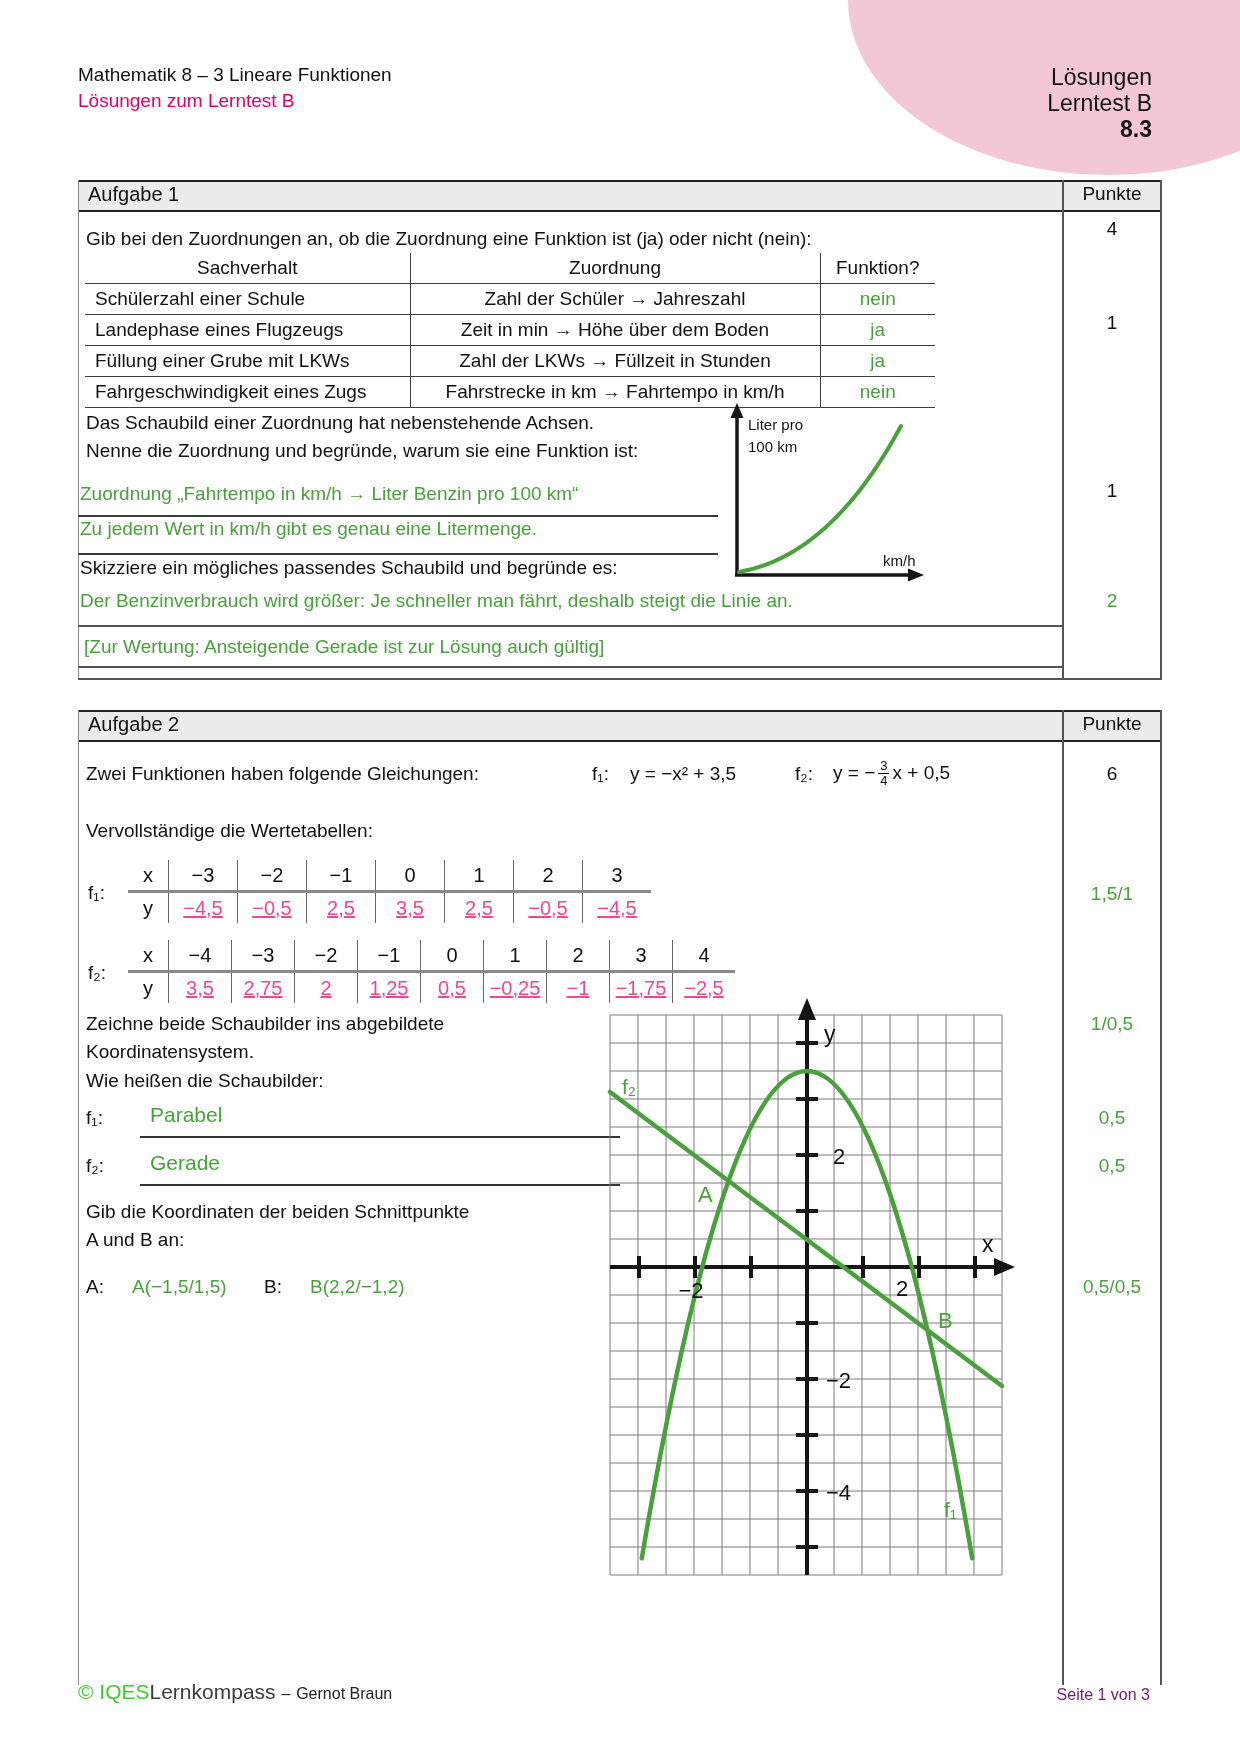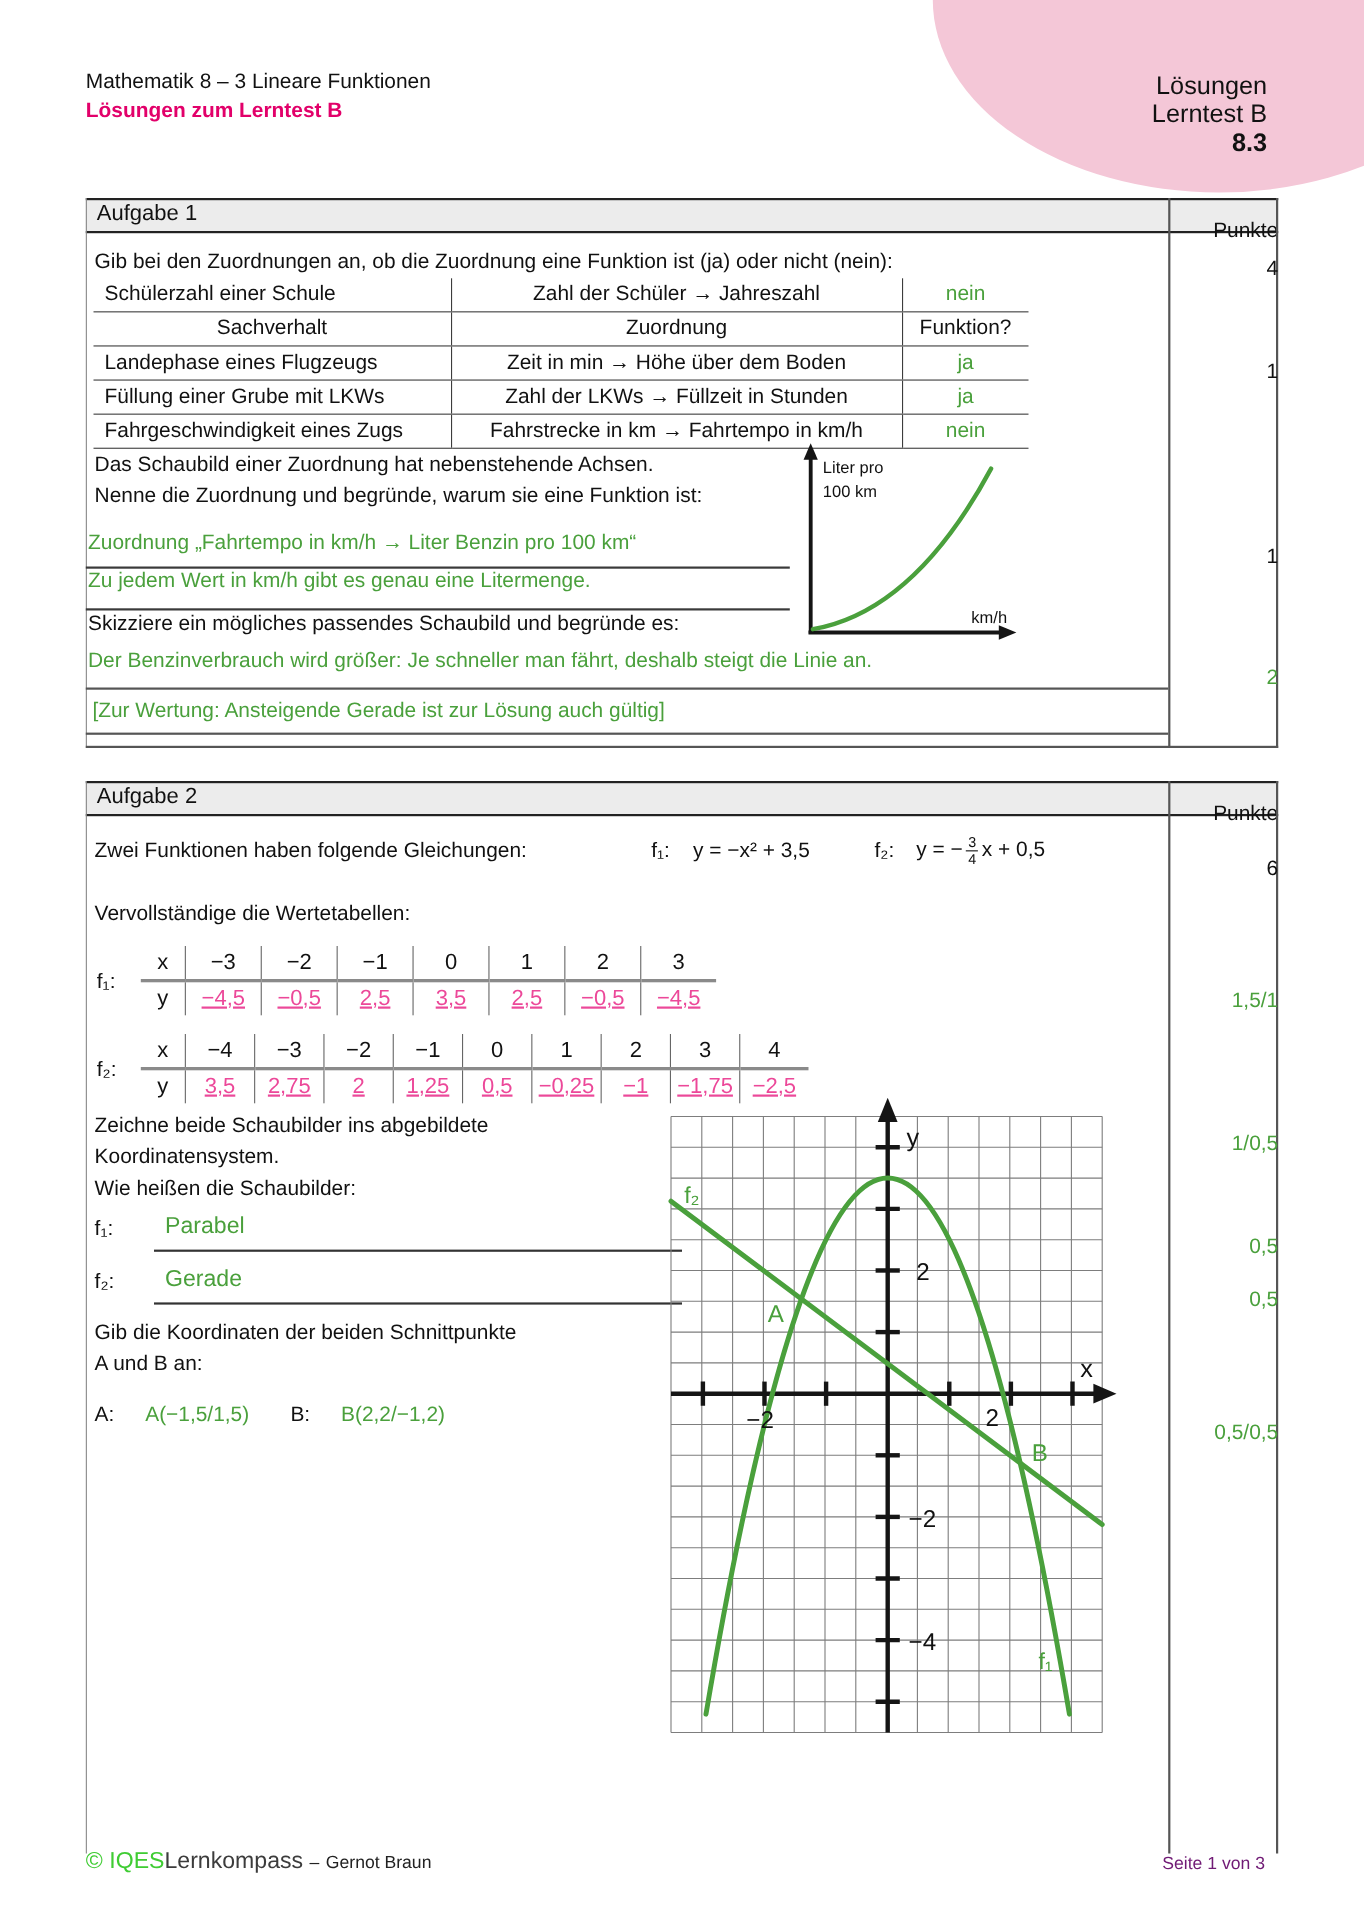--- a/index.html
+++ b/index.html
@@ -1,29 +1,29 @@
 <!DOCTYPE html>
 <html><head>
 <meta charset="utf-8">
 <style>
   html,body{margin:0;padding:0;background:#fff;}
   #page{position:relative;width:1240px;height:1754px;background:#ffffff;overflow:hidden;
         font-family:"Liberation Sans","DejaVu Sans",sans-serif;color:#111;}
   .abs{position:absolute;}
   .t{position:absolute;font-size:19px;color:#111;white-space:nowrap;line-height:22px;}
   .green{color:#4aa03c;}
-  .pink{color:#e2006a;font-weight:bold;}
+  .pink{color:#e2006a;font-weight:normal;}
   .bold{font-weight:bold;}
   .blob{position:absolute;left:848px;top:-175px;width:520px;height:350px;border-radius:50%;
         background:#f4c7d7;}
   .rt{position:absolute;right:88px;text-align:right;font-size:23px;line-height:26px;}
   .bar{position:absolute;left:78px;width:1084px;height:28px;background:#ececec;
        border-top:2px solid #222;border-bottom:2px solid #222;}
   .bartitle{position:absolute;left:88px;font-size:20px;line-height:28px;}
-  .pv{position:absolute;left:1062px;width:100px;text-align:right;font-size:19px;margin-top:16px;}
+  .pv{position:absolute;left:1062px;width:100px;text-align:center;font-size:19px;}
   .hl{position:absolute;height:2px;background:#3a3a3a;}
   .hl1{position:absolute;height:1.5px;background:#555;}
   .vl{position:absolute;width:1.5px;background:#555;}
   .vlt{position:absolute;width:1px;background:#888;}
   .ztab{position:absolute;left:85px;top:253px;border-collapse:collapse;table-layout:fixed;
         font-size:19px;color:#111;}
   .ztab td{padding:0;height:30px;text-align:center;vertical-align:middle;
            border-bottom:1.5px solid #3d3d3d;overflow:hidden;}
   .ztab td.b{border-left:1.5px solid #3d3d3d;}
   .ztab td.l{text-align:left;padding-left:10px;}
@@ -72,28 +72,28 @@
   <div class="pv" style="top:218px">4</div>
 
   <table class="ztab">
     <colgroup>
         <col style="width:325px">
         <col style="width:410px">
         <col style="width:115px">
       </colgroup>
     <tbody>
         <tr>
+      <td>Sachverhalt</td>
+      <td class="b">Zuordnung</td>
+      <td class="b">Funktion?</td>
+    </tr>
+    <tr>
       <td class="l">Schülerzahl einer Schule</td>
       <td class="b">Zahl der Schüler → Jahreszahl</td>
       <td class="b fn">nein</td>
-    </tr>
-    <tr>
-      <td>Sachverhalt</td>
-      <td class="b">Zuordnung</td>
-      <td class="b">Funktion?</td>
     </tr>
     <tr>
       <td class="l">Landephase eines Flugzeugs</td>
       <td class="b">Zeit in min → Höhe über dem Boden</td>
       <td class="b fn">ja</td>
     </tr>
     <tr>
       <td class="l">Füllung einer Grube mit LKWs</td>
       <td class="b">Zahl der LKWs → Füllzeit in Stunden</td>
       <td class="b fn">ja</td>

